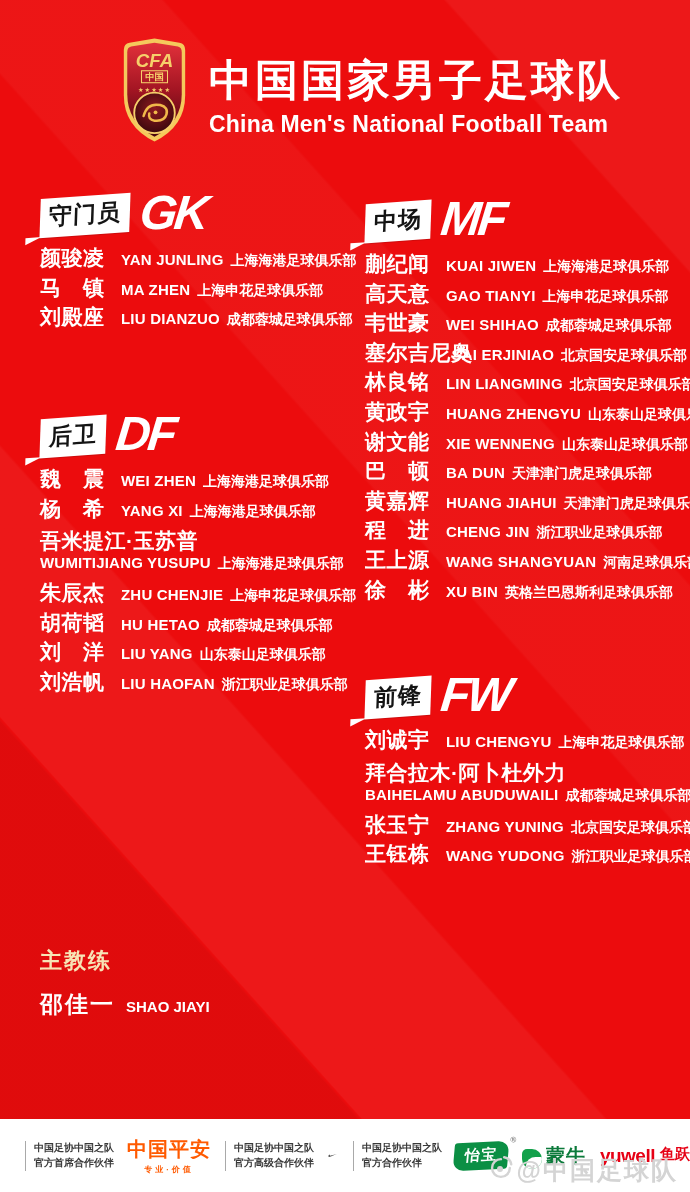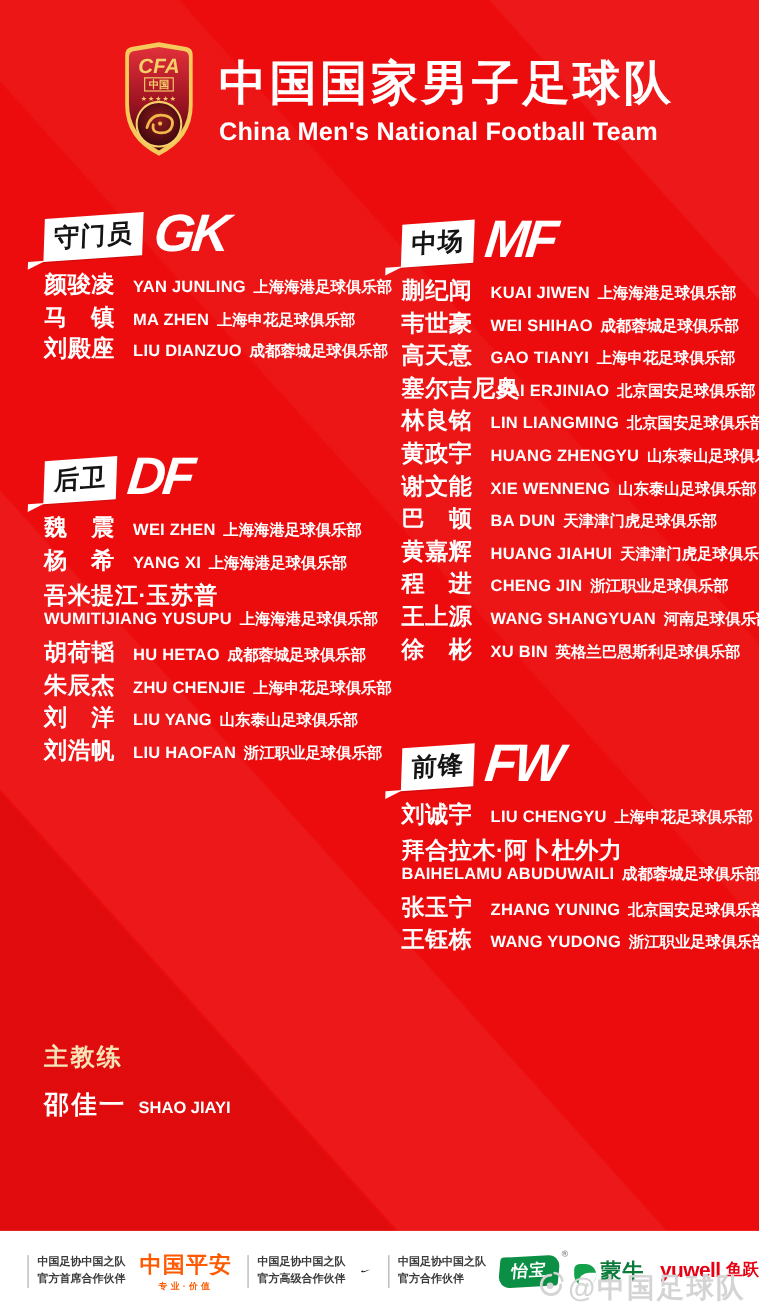--- a/index.html
+++ b/index.html
@@ -8,21 +8,21 @@
     position:relative;width:690px;height:1192px;overflow:hidden;
     color:#fff;font-family:"Liberation Sans",sans-serif;
     background-color:#ec0c0d;
     background-image:
       linear-gradient(48deg, rgba(0,0,0,0.05) 0 24%, transparent 24.2%),
       linear-gradient(48deg, transparent 0 24.2%, rgba(255,255,255,0.05) 24.3% 38%, transparent 38.2%),
       linear-gradient(48deg, transparent 0 57%, rgba(255,255,255,0.04) 57.2% 70%, transparent 70.2%),
       linear-gradient(48deg, transparent 0 86%, rgba(255,255,255,0.05) 86.2%);
   }
   
-  .hdr{position:absolute;left:110px;top:38px;display:flex;align-items:flex-start;}
+  .hdr{position:absolute;left:120px;top:38px;display:flex;align-items:center;}
   .crest{width:69px;height:104px;flex:0 0 auto;}
   .titles{margin-left:20px;padding-top:16px;}
   .t-cn{font-size:43px;font-weight:900;letter-spacing:3px;line-height:1.05;white-space:nowrap;}
   .t-en{font-size:23px;font-weight:800;margin-top:7px;letter-spacing:0.2px;white-space:nowrap;}
   
   .sec{position:absolute;width:322px;}
   #sec-gk{left:40px;top:192px;}
   #sec-df{left:40px;top:413px;}
   #sec-mf{left:365px;top:198px;}
   #sec-fw{left:365px;top:674px;}
@@ -153,26 +153,26 @@
         </div>
         <div class="player">
           <span class="pname">杨　希</span>
           <span class="prest"><span class="ppin">YANG XI</span><span class="pclub">上海海港足球俱乐部</span></span>
         </div>
         <div class="player wide">
           <span class="pname">吾米提江·玉苏普</span>
           <span class="prest"><span class="ppin">WUMITIJIANG YUSUPU</span><span class="pclub">上海海港足球俱乐部</span></span>
         </div>
         <div class="player">
+          <span class="pname">朱辰杰</span>
+          <span class="prest"><span class="ppin">ZHU CHENJIE</span><span class="pclub">上海申花足球俱乐部</span></span>
+        </div>
+        <div class="player">
           <span class="pname">胡荷韬</span>
           <span class="prest"><span class="ppin">HU HETAO</span><span class="pclub">成都蓉城足球俱乐部</span></span>
-        </div>
-        <div class="player">
-          <span class="pname">朱辰杰</span>
-          <span class="prest"><span class="ppin">ZHU CHENJIE</span><span class="pclub">上海申花足球俱乐部</span></span>
         </div>
         <div class="player">
           <span class="pname">刘　洋</span>
           <span class="prest"><span class="ppin">LIU YANG</span><span class="pclub">山东泰山足球俱乐部</span></span>
         </div>
         <div class="player">
           <span class="pname">刘浩帆</span>
           <span class="prest"><span class="ppin">LIU HAOFAN</span><span class="pclub">浙江职业足球俱乐部</span></span>
         </div>
       </div>
@@ -182,26 +182,26 @@
     <div class="sec-head">
       <span class="sec-box">中场</span>
       <span class="sec-en">MF</span>
     </div>
     <div class="players">
         <div class="player">
           <span class="pname">蒯纪闻</span>
           <span class="prest"><span class="ppin">KUAI JIWEN</span><span class="pclub">上海海港足球俱乐部</span></span>
         </div>
         <div class="player">
+          <span class="pname">高天意</span>
+          <span class="prest"><span class="ppin">GAO TIANYI</span><span class="pclub">上海申花足球俱乐部</span></span>
+        </div>
+        <div class="player">
           <span class="pname">韦世豪</span>
           <span class="prest"><span class="ppin">WEI SHIHAO</span><span class="pclub">成都蓉城足球俱乐部</span></span>
-        </div>
-        <div class="player">
-          <span class="pname">高天意</span>
-          <span class="prest"><span class="ppin">GAO TIANYI</span><span class="pclub">上海申花足球俱乐部</span></span>
         </div>
         <div class="player">
           <span class="pname">塞尔吉尼奥</span>
           <span class="prest"><span class="ppin">SAI ERJINIAO</span><span class="pclub">北京国安足球俱乐部</span></span>
         </div>
         <div class="player">
           <span class="pname">林良铭</span>
           <span class="prest"><span class="ppin">LIN LIANGMING</span><span class="pclub">北京国安足球俱乐部</span></span>
         </div>
         <div class="player">

